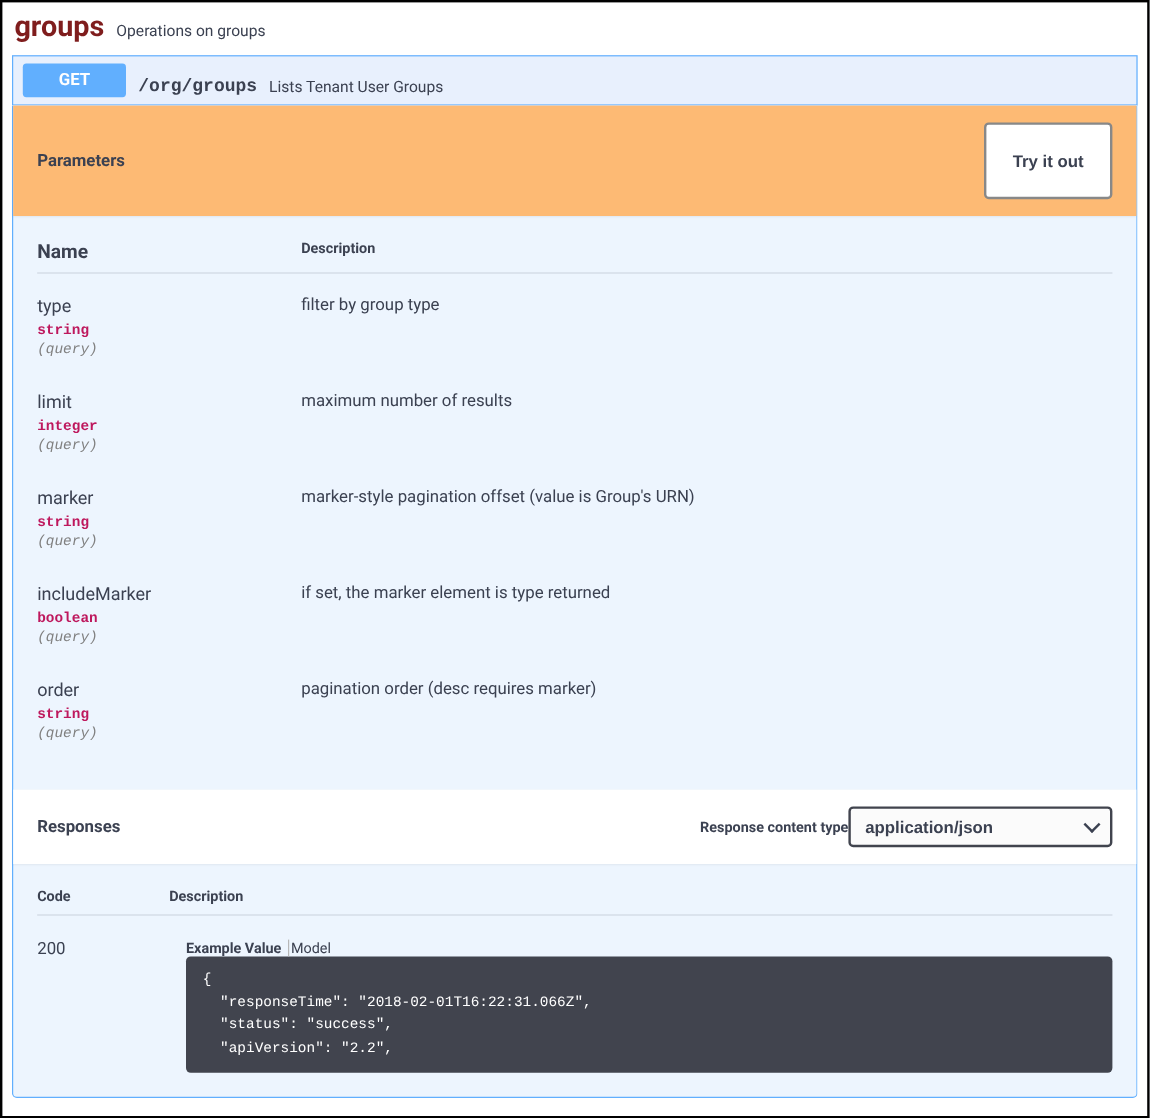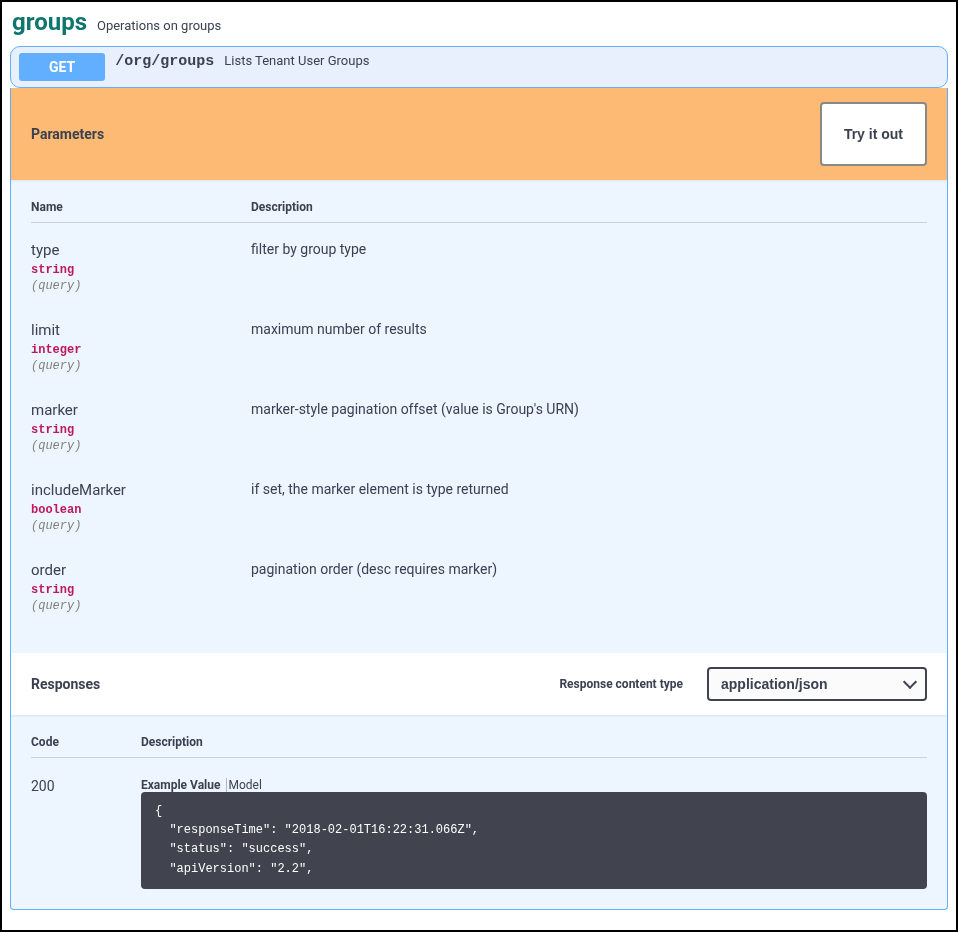--- a/index.html
+++ b/index.html
@@ -14,35 +14,35 @@
     }
     .header {
       padding: 6px 10px 10px 10px;
       display: flex;
       align-items: baseline;
       gap: 10px;
     }
     .header h1 {
       font-size: 24px;
       font-weight: 700;
-      color: #0f766e;
+      color: #7f1d1d;
     }
     .header .subtitle {
       font-size: 13px;
       color: #3b4151;
     }
     .op-wrapper {
       margin: 0 8px;
     }
     .op-header {
       background: #e8f0fd;
       border: 1px solid #61affe;
-      border-radius: 10px;
-      display: flex;
-      align-items: flex-start;
+      border-radius: 0;
+      display: flex;
+      align-items: flex-end;
       padding: 6px 8px;
       gap: 10px;
     }
     .method-badge {
       background: #61affe;
       color: #fff;
       font-weight: 700;
       font-size: 14px;
       padding: 6px 30px;
       border-radius: 3px;
@@ -91,21 +91,21 @@
     }
     .params-table {
       padding: 20px 20px 40px 20px;
     }
     .params-headrow {
       display: flex;
       border-bottom: 1px solid rgba(59,65,81,0.2);
       padding-bottom: 8px;
       margin-bottom: 18px;
     }
-    .col-name { width: 220px; font-size: 12px; font-weight: 700; color: #3b4151; }
+    .col-name { width: 220px; font-size: 16px; font-weight: 700; color: #3b4151; }
     .col-desc { flex: 1; font-size: 12px; font-weight: 700; color: #3b4151; }
     .param-row { display: flex; margin-bottom: 28px; }
     .param-row:last-child { margin-bottom: 0; }
     .param-name-col { width: 220px; }
     .param-name { font-size: 15px; color: #3b4151; margin-bottom: 4px; }
     .param-type {
       font-family: Menlo, Consolas, "Courier New", monospace;
       font-size: 12px;
       font-weight: 600;
       color: #be185d;
@@ -120,21 +120,21 @@
     .param-desc-col { flex: 1; font-size: 14px; color: #3b4151; }
     .responses-bar {
       background: #fff;
       display: flex;
       justify-content: space-between;
       align-items: center;
       padding: 14px 20px;
       box-shadow: 0 1px 2px rgba(0,0,0,0.08);
     }
     .responses-bar h2 { font-size: 14px; font-weight: 700; color: #3b4151; }
-    .content-type-wrap { display: flex; align-items: center; gap: 24px; }
+    .content-type-wrap { display: flex; align-items: center; gap: 0; }
     .content-type-label { font-size: 12px; font-weight: 700; color: #3b4151; }
     .content-type-select {
       border: 2px solid #41444e;
       border-radius: 4px;
       padding: 7px 36px 7px 12px;
       font-size: 14px;
       font-weight: 700;
       color: #3b4151;
       background: #fbfbfb;
       appearance: none;
@@ -155,21 +155,21 @@
     }
     .responses-table { padding: 20px; }
     .resp-headrow {
       display: flex;
       border-bottom: 1px solid rgba(59,65,81,0.2);
       padding-bottom: 8px;
       margin-bottom: 20px;
     }
     .resp-col-code { width: 110px; font-size: 12px; font-weight: 700; color: #3b4151; }
     .resp-col-desc { flex: 1; font-size: 12px; font-weight: 700; color: #3b4151; }
-    .resp-row { display: flex; }
+    .resp-row { display: flex; gap: 14px; }
     .resp-code { width: 110px; font-size: 14px; color: #3b4151; }
     .resp-desc { flex: 1; }
     .tabs { display: flex; gap: 1px; margin-bottom: 0; }
     .tab {
       font-size: 12px;
       padding: 0 6px 0 0;
       color: #3b4151;
       cursor: pointer;
     }
     .tab.active { font-weight: 700; border-right: 1px solid #b7b7b7; }

